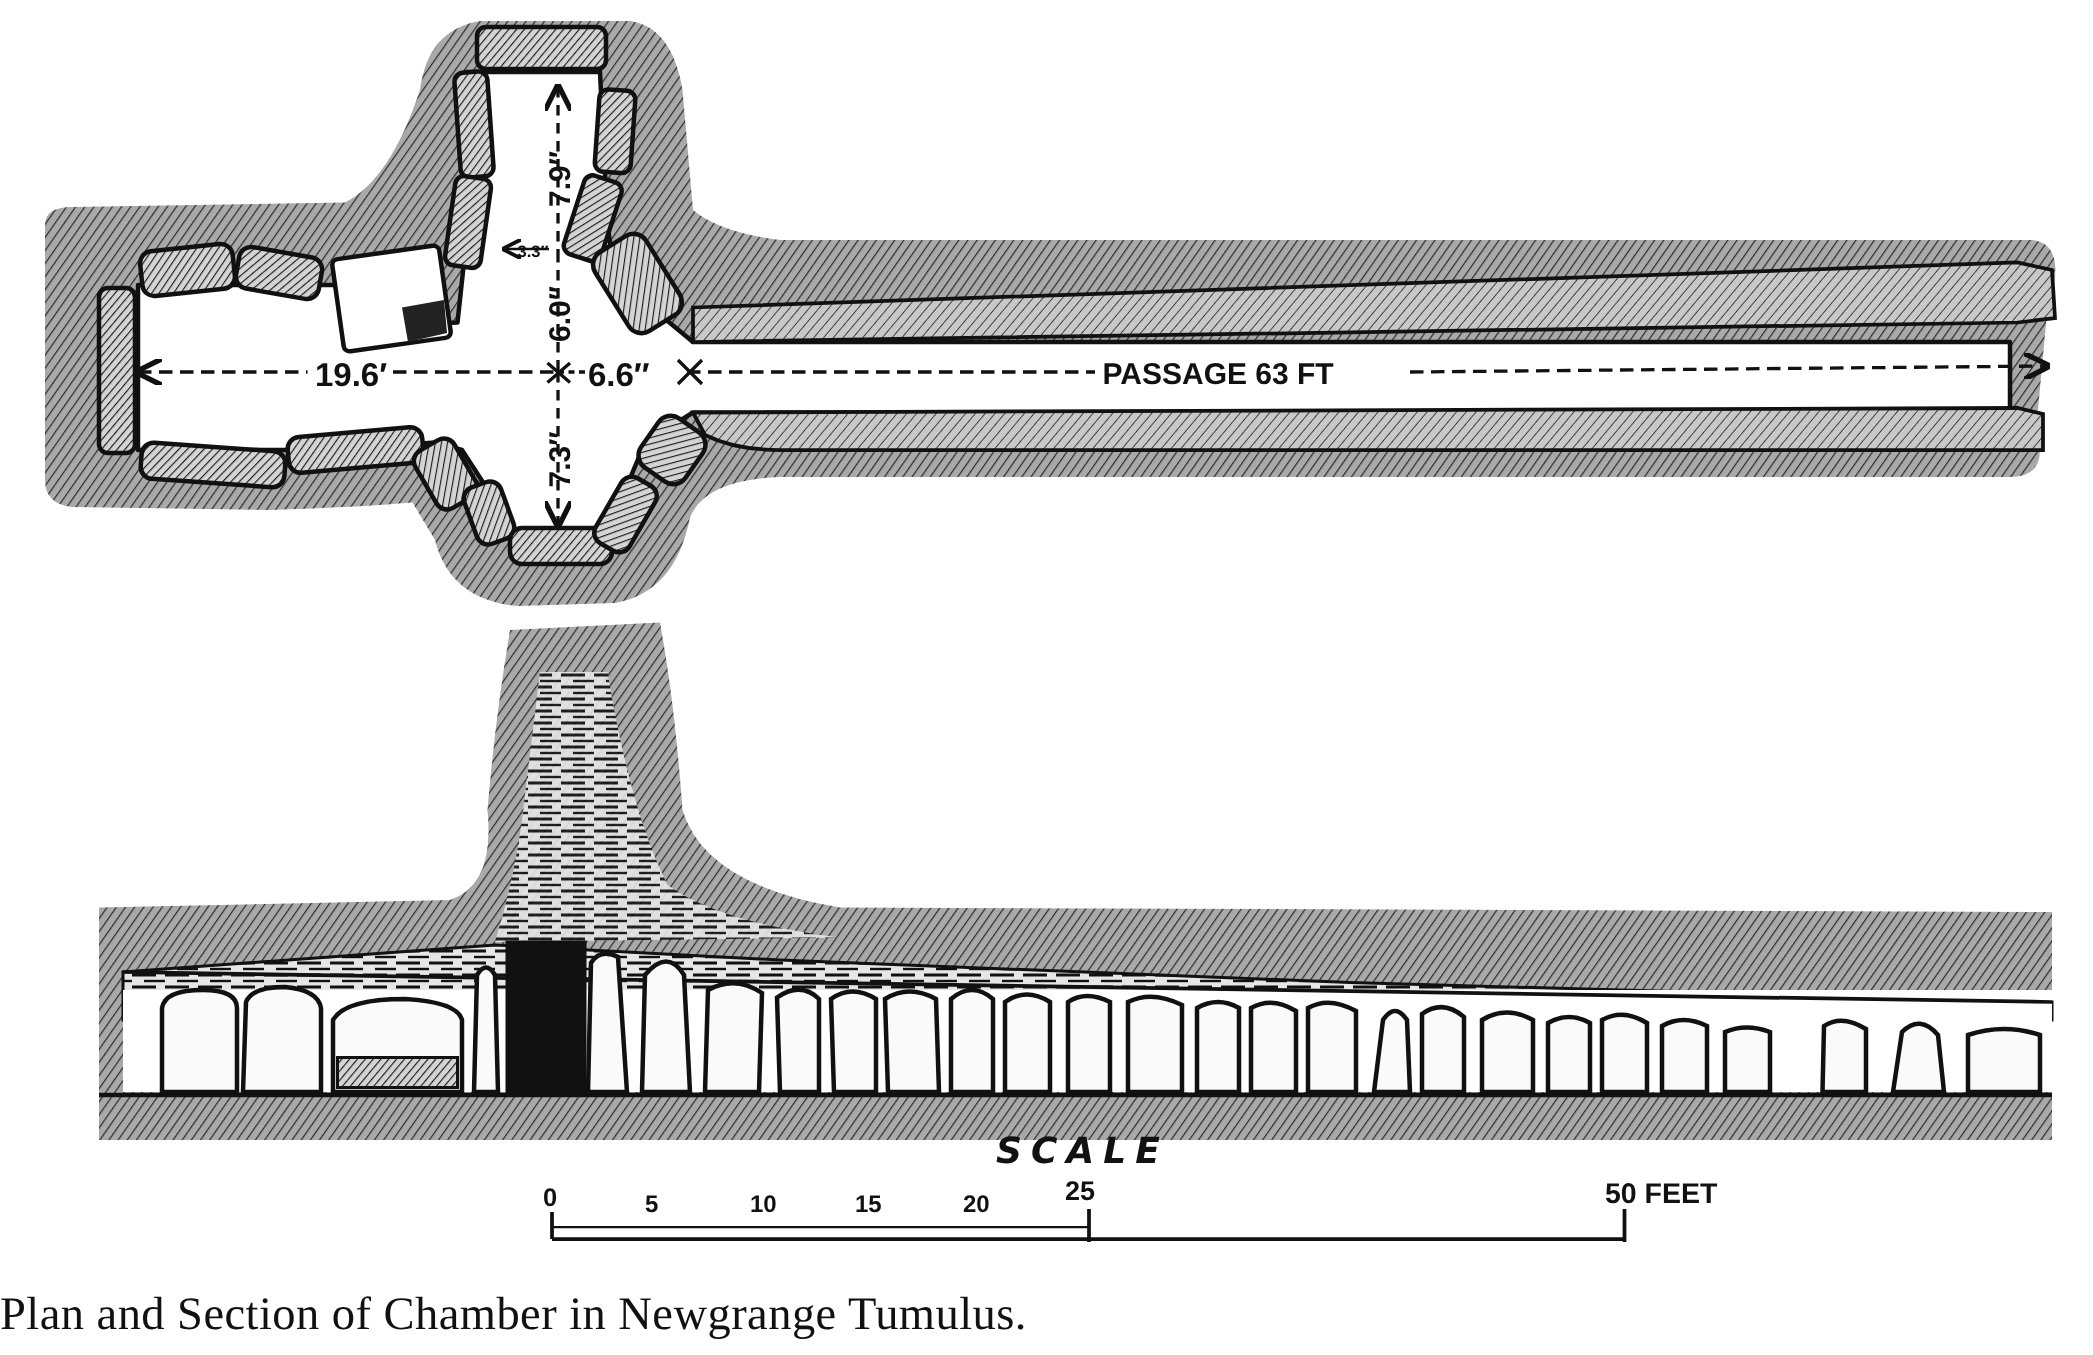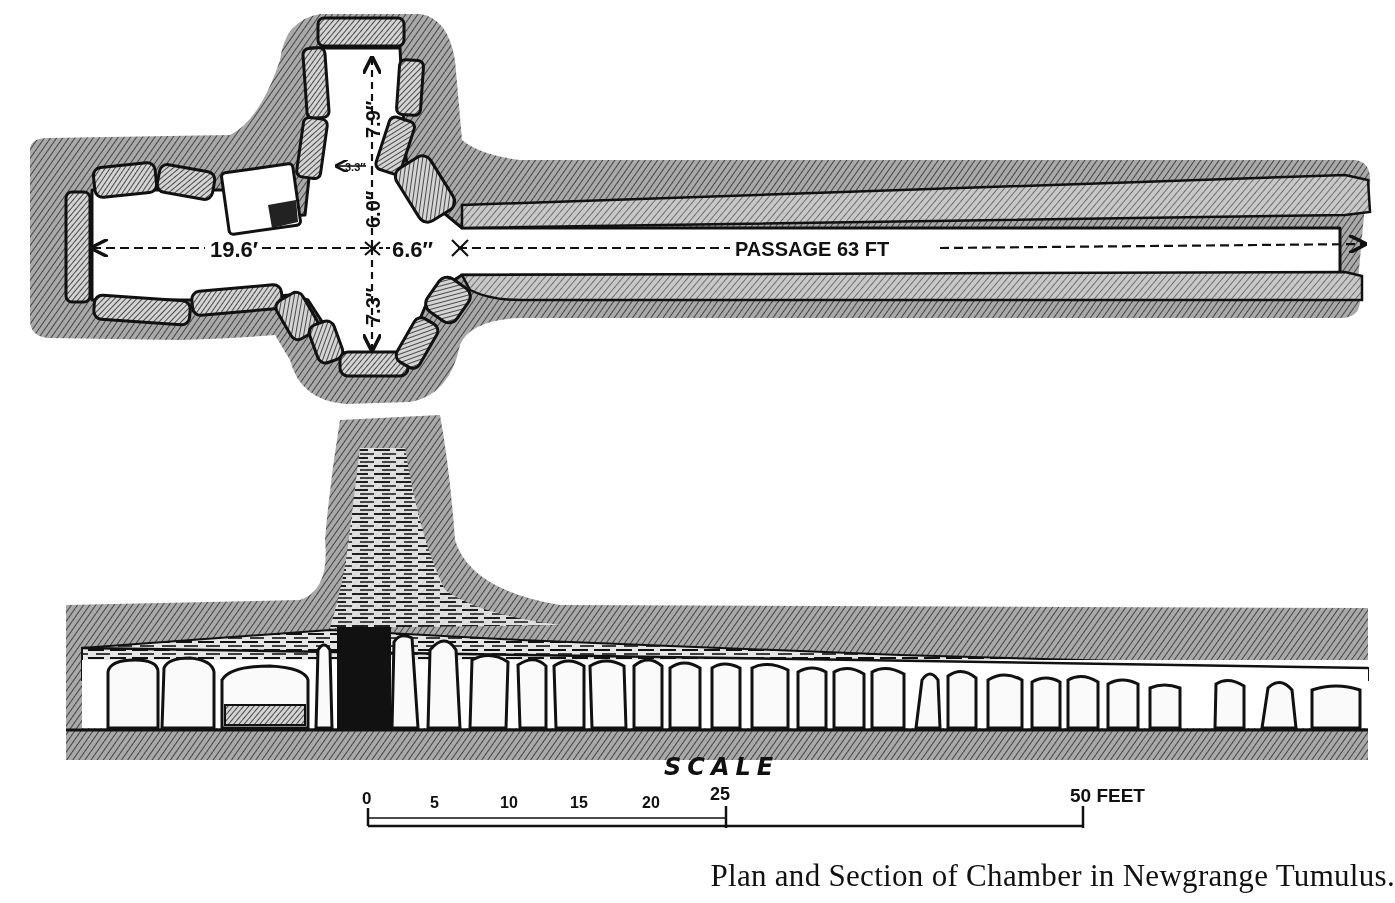--- a/index.html
+++ b/index.html
@@ -1,21 +1,21 @@
 <!DOCTYPE html>
 <html><head>
   <meta charset="utf-8">
   <style>
     html, body { margin: 0; padding: 0; background: #ffffff; }
     body { width: 1395px; height: 903px; position: relative; overflow: hidden; font-family: "Liberation Sans", sans-serif; }
     #figure { position: absolute; left: 0; top: 0; width: 1395px; height: 903px; }
     .lbl { font-family: "Liberation Sans", sans-serif; font-weight: bold; fill: #111; }
     .lbl-scale { font-family: "DejaVu Sans", sans-serif; font-style: italic; font-weight: bold; fill: #111; letter-spacing: 6px; }
     .caption {
-      position: absolute; left: 0; width: 1395px; top: 858px; text-align: right;
+      position: absolute; left: 0; width: 1395px; top: 858px; text-align: left;
       font-family: "Liberation Serif", serif; font-size: 31px; color: #111; letter-spacing: 0.3px;
     }
   </style>
 </head>
 <body>
 
 <svg id="figure" viewBox="0 0 1395 903" xmlns="http://www.w3.org/2000/svg">
   <defs>
     <pattern id="hatch" patternUnits="userSpaceOnUse" width="5" height="5" patternTransform="rotate(35)">
       <rect width="5" height="5" fill="#a9a9a9"></rect>

